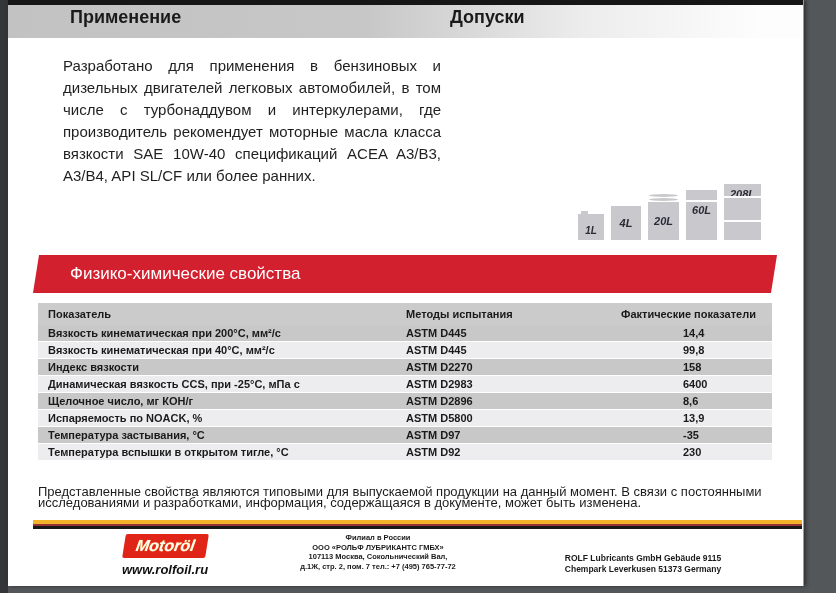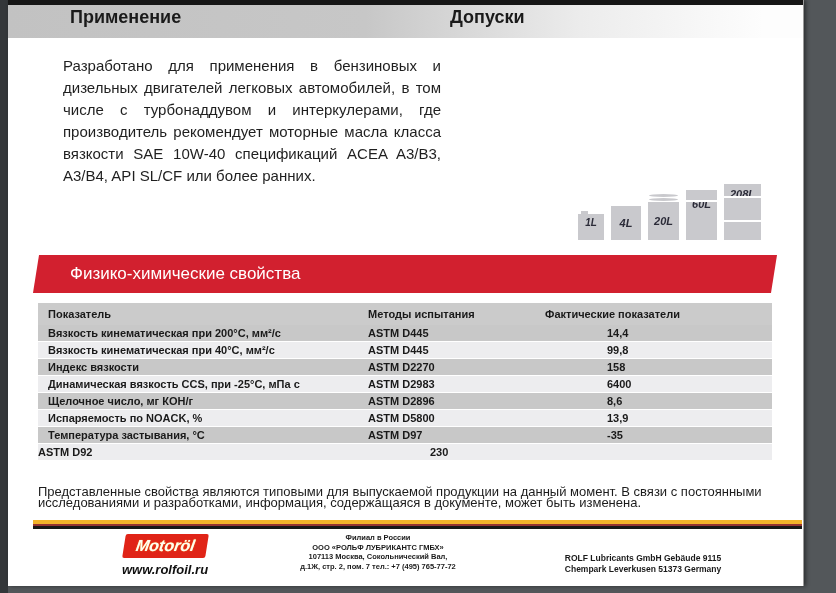--- a/index.html
+++ b/index.html
@@ -17,38 +17,38 @@
   .hdr-approvals{left:442px;}
 
   .app-text{position:absolute;left:55px;top:55px;width:378px;font-size:15px;line-height:22px;
     color:#1f1f1f;text-align:justify;}
   .approvals{position:absolute;left:442px;top:55px;font-size:15px;line-height:21px;color:#1f1f1f;}
 
   .cans{position:absolute;left:548px;top:182px;width:205px;height:58px;
     display:flex;align-items:flex-end;justify-content:flex-end;gap:7px;}
   .can{position:relative;background:#c9c9cd;display:flex;align-items:center;justify-content:center;
     color:#2b2b38;font-weight:bold;font-style:italic;}
-  .can-1{width:26px;height:26px;font-size:10px;align-items:flex-end;padding-bottom:12px;box-sizing:border-box;}
+  .can-1{width:26px;height:26px;font-size:10px;align-items:flex-end;padding-bottom:4px;box-sizing:border-box;}
   .can-1::before{content:"";position:absolute;top:-3px;left:3px;width:7px;height:3px;background:#c9c9cd;}
   .can-4{width:30px;height:34px;font-size:11px;}
   .can-20{width:31px;height:38px;font-size:11px;}
   .can-20::before{content:"";position:absolute;top:-8px;left:1px;right:1px;height:3px;
     background:#c9c9cd;border-radius:50%;box-shadow:0 4px 0 #c9c9cd;}
-  .can-60{width:31px;height:50px;font-size:11px;align-items:flex-start;padding-top:8px;box-sizing:border-box;}
+  .can-60{width:31px;height:50px;font-size:11px;align-items:flex-start;padding-top:14px;box-sizing:border-box;}
   .can-60::before{content:"";position:absolute;top:10px;left:0;right:0;height:2px;background:#fff;}
   .can-208{width:37px;height:56px;font-size:11px;align-items:flex-start;padding-top:4px;box-sizing:border-box;}
   .can-208::before{content:"";position:absolute;top:12px;left:0;right:0;height:2px;background:#fff;}
   .can-208::after{content:"";position:absolute;top:36px;left:0;right:0;height:2px;background:#fff;}
 
   .banner{position:absolute;left:28px;top:255px;width:738px;height:38px;background:#d2202f;
     transform:skewX(-9deg);display:flex;align-items:center;}
   .banner-text{transform:skewX(9deg);color:#ffffff;font-size:17px;padding-left:34px;}
 
   .ptable{position:absolute;left:30px;top:303px;width:734px;font-size:11px;font-weight:bold;color:#1a1a1a;}
-  .thead,.trow{display:grid;grid-template-columns:330px 177px 1fr;align-items:center;}
+  .thead,.trow{display:grid;grid-template-columns:330px 177px 1fr;align-items:center;gap:38px;}
   .thead{background:#cbcbcb;height:22px;}
   .trow{height:17px;border-bottom:1px solid #ffffff;box-sizing:border-box;}
   .trow.odd{background:#ededef;}
   .trow.even{background:#c8c8c8;}
   .tcell.c0,.th.c0{padding-left:10px;}
   .trow .c2{padding-left:62px;}
   .th{white-space:nowrap;}
 
   .footnote{position:absolute;left:30px;top:486px;width:740px;font-size:13px;line-height:11px;
     font-weight:normal;color:#1c1c1c;}
@@ -144,20 +144,21 @@
             <div class="tcell c0">Испаряемость по NOACK, %</div>
             <div class="tcell c1">ASTM D5800</div>
             <div class="tcell c2">13,9</div>
           </div>
           <div class="trow even">
             <div class="tcell c0">Температура застывания, °С</div>
             <div class="tcell c1">ASTM D97</div>
             <div class="tcell c2">-35</div>
           </div>
           <div class="trow odd">
+            <div class="tcell c0">Температура вспышки в открытом тигле, °С</div>
             <div class="tcell c1">ASTM D92</div>
             <div class="tcell c2">230</div>
           </div>
         </div>
     </div>
 
     <div class="footnote">Представленные свойства являются типовыми для выпускаемой продукции на данный момент. В связи с постоянными исследованиями и разработками, информация, содержащаяся в документе, может быть изменена.</div>
 
     <div class="stripes">
       <div class="stripe-yellow"></div>

